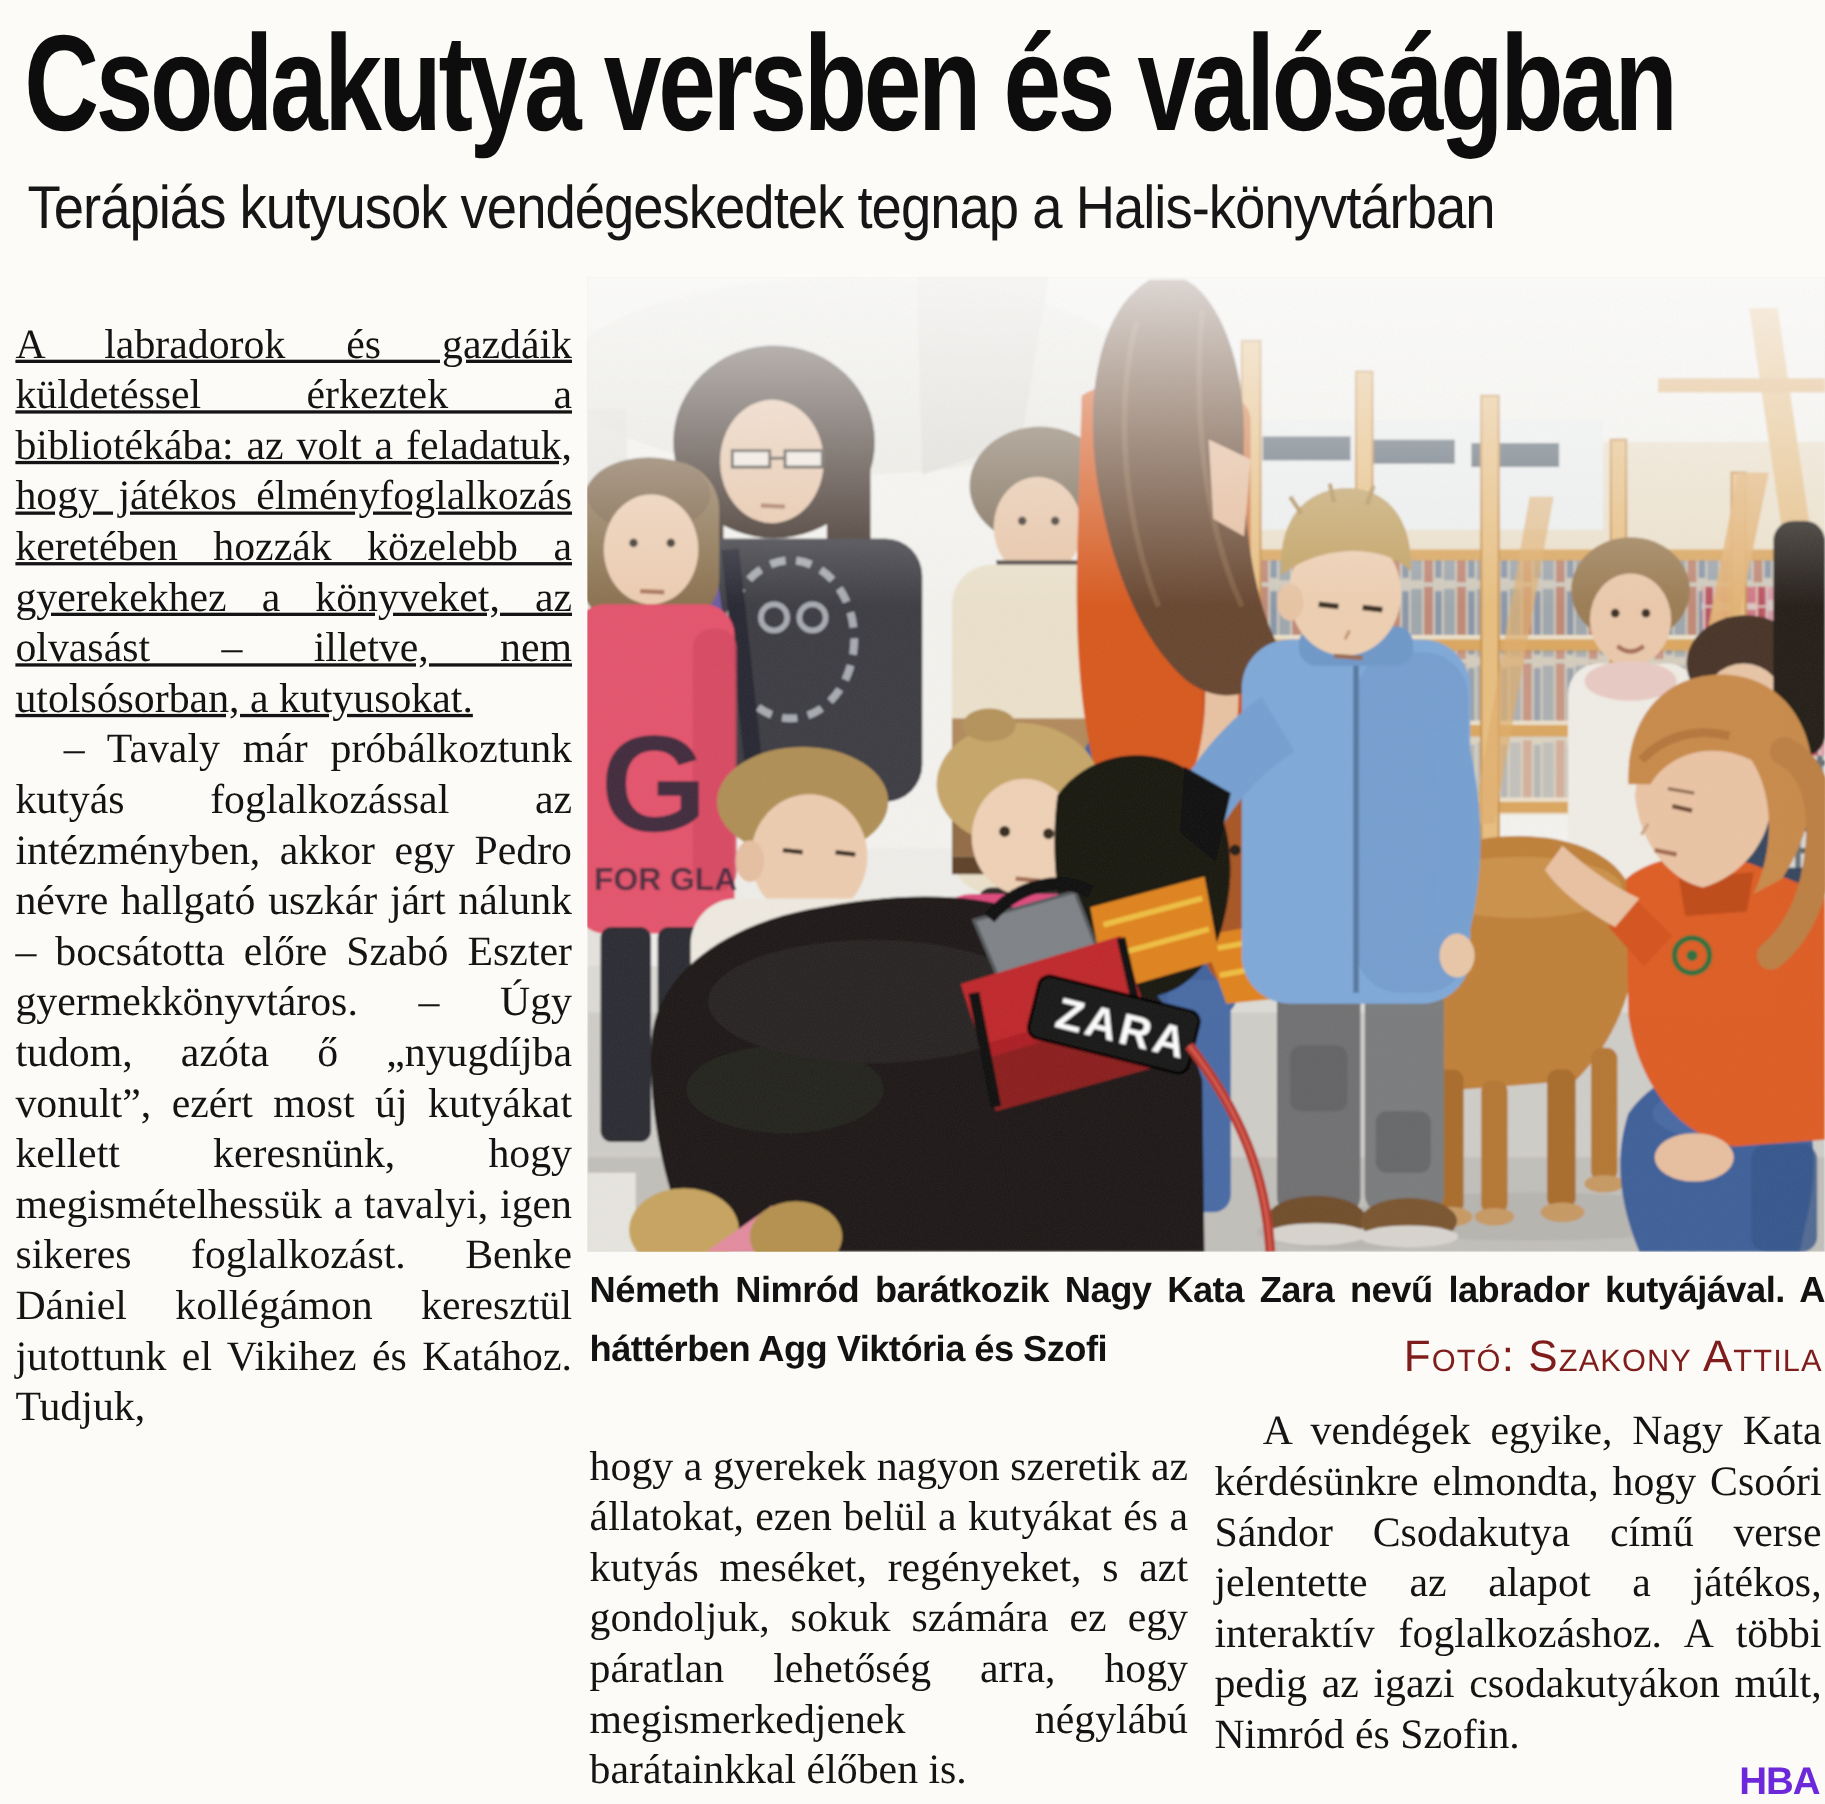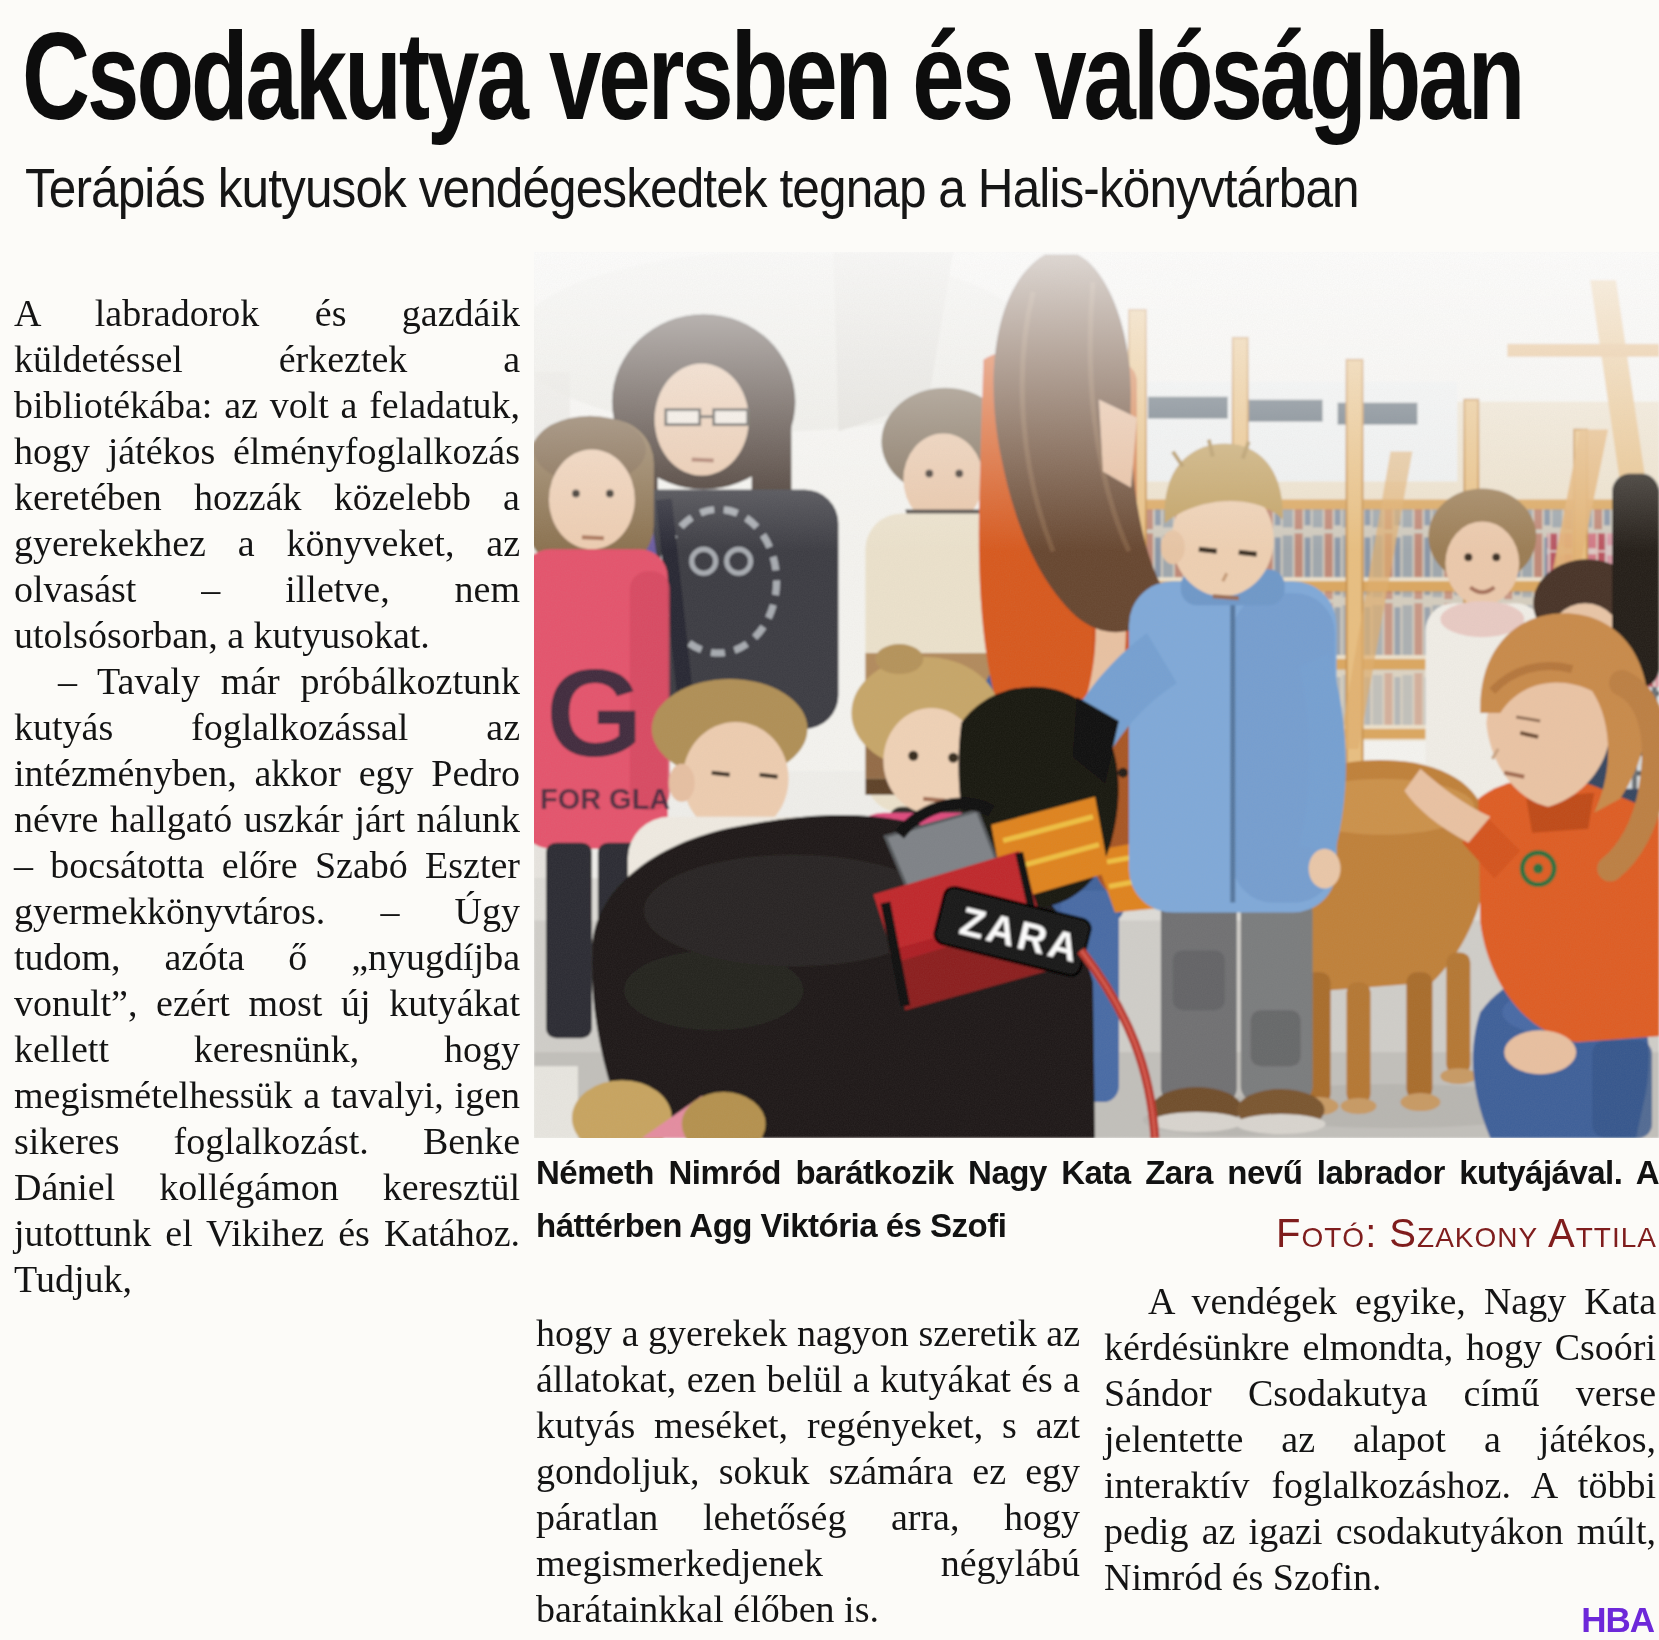--- a/index.html
+++ b/index.html
@@ -25,21 +25,21 @@
   }
   .col-left{ position:absolute; left:14px; top:252px; width:506px; }
   .lead{
     margin:0; font-family:"Liberation Sans", sans-serif;
     font-size:37px; line-height:46px; text-align:justify; color:#191919;
   }
   .loc-tag{ font-weight:bold; color:#8a8a8a; letter-spacing:0.5px; }
   .body-par{
     margin:0; font-size:38px; line-height:46px; text-align:justify; color:#141414;
   }
-  .body-par.first{ margin-top:38px; }
+  .body-par.first{ margin-top:38px;text-decoration:underline; }
   .body-par.indent{ text-indent:44px; }
   .photo-fig{
     position:absolute; left:534px; top:252px; width:1125px; height:886px; margin:0;
     background:#efeeea;
   }
   .photo-fig svg{ display:block; width:1125px; height:886px; }
   .caption-wrap{
     position:absolute; left:536px; top:1146px; width:1123px; height:112px;
   }
   .caption-text{

